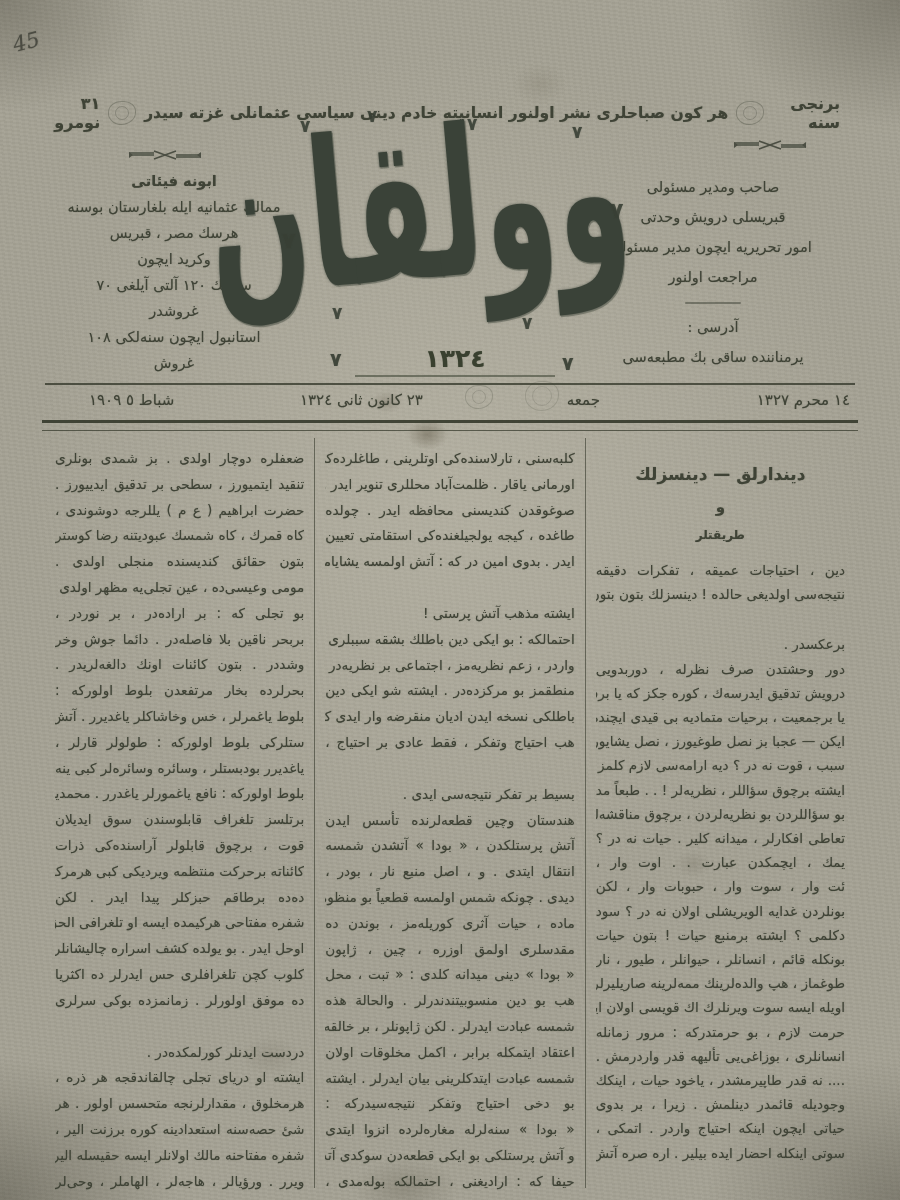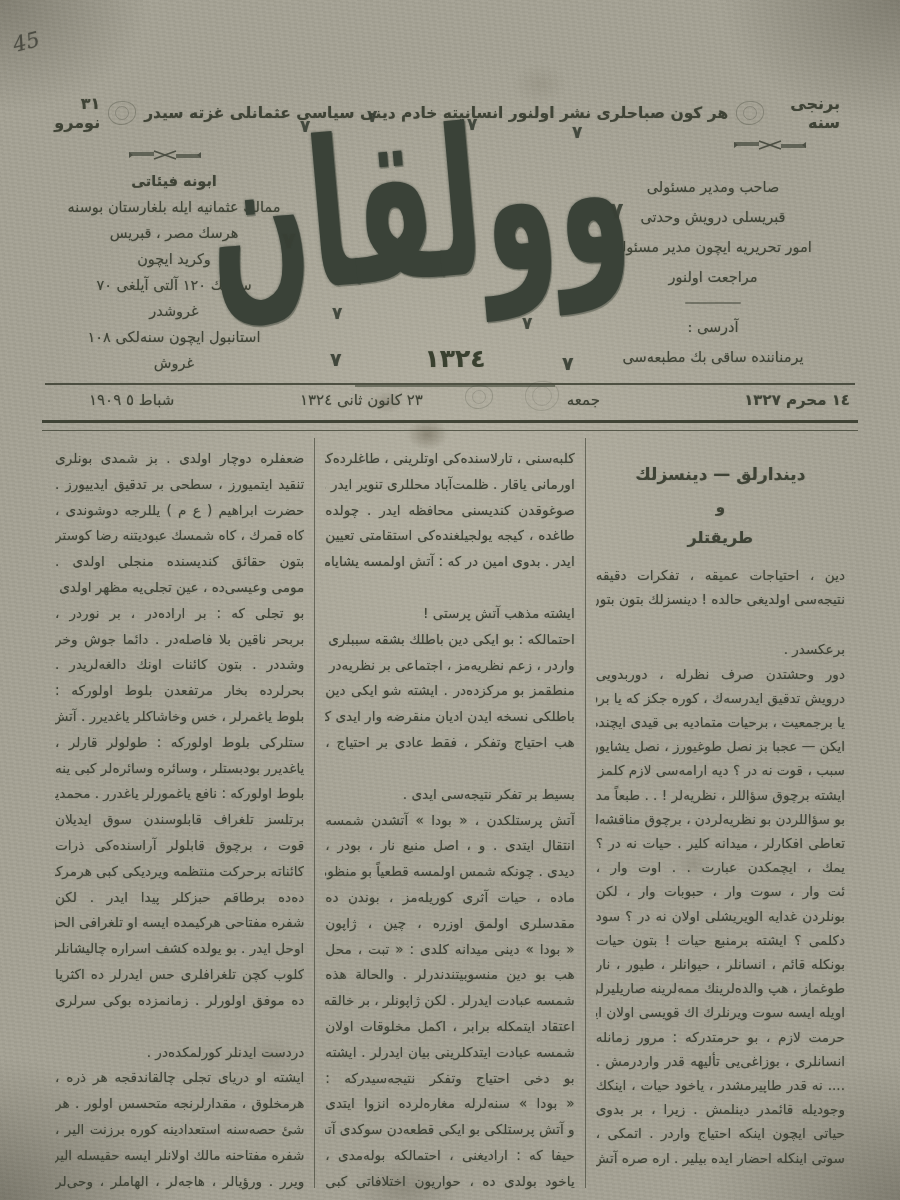--- a/index.html
+++ b/index.html
@@ -55,49 +55,49 @@
 
   
   .masthead{ position:absolute; left:272px; top:108px; width:360px; height:270px; }
   .mast-title{ position:absolute; right:6px; top:18px; width:100%; text-align:center;
     font-size:118px; font-weight:bold; color:#3a4238; letter-spacing:-4px;
     transform:rotate(-5deg) scaleY(1.72); transform-origin:50% 40%;
     text-shadow:0 0 2px rgba(52,60,50,.65), 1px 1px 0 rgba(52,60,50,.35); }
   .mast-mark{ position:absolute; font-size:17px; font-weight:bold; color:rgba(55,62,52,.8); }
   .mast-year{ position:absolute; left:355px; top:344px; width:200px; text-align:center;
     font-size:25px; font-weight:bold; letter-spacing:7px; color:#39402f;
-    border-bottom:2px solid rgba(57,64,47,.55); padding-bottom:12px; }
+    border-bottom:2px solid rgba(57,64,47,.55); padding-bottom:2px; }
   .year-mark{ position:absolute; top:348px; font-size:19px; font-weight:bold; color:rgba(55,62,52,.85); }
 
   
   .rule-top{ position:absolute; top:383px; left:45px; right:45px; height:2px;
     background:rgba(54,58,44,.8); }
   .rule-double{ position:absolute; top:420px; left:42px; right:42px; height:7px;
     border-top:3px solid rgba(50,54,40,.88); border-bottom:1.5px solid rgba(50,54,40,.7); }
 
   
   .dateline{ position:absolute; top:391px; left:45px; right:45px; height:26px; font-size:15px; }
   .dateline span{ position:absolute; white-space:nowrap; }
-  .d-hijri{ right:5px;font-weight:bold; } .d-weekday{ right:255px; } .d-rumi{ left:255px; } .d-greg{ left:10px;margin-left:34px; }
+  .d-hijri{ right:5px; } .d-weekday{ right:255px; } .d-rumi{ left:255px; } .d-greg{ left:10px;margin-left:34px; }
   .d-stamp1{ position:absolute; left:420px; top:-6px; opacity:.5; }
   .d-stamp2{ position:absolute; left:480px; top:-10px; opacity:.4; width:32px; height:28px; }
 
   
   .columns{ position:absolute; top:438px; left:45px; right:45px; height:750px;
     display:flex; direction:rtl; }
   .col{ flex:1 1 0; padding:8px 10px 0 10px; min-width:0; }
   .col + .col{ border-right:1.5px solid rgba(55,58,45,.62); }
   .tline{ font-size:13.6px; line-height:25.8px; white-space:nowrap; overflow:hidden;
     text-align:justify; text-align-last:justify; text-justify:inter-word; }
   .col1 .tline{ line-height:24.2px; }
   .tline.short{ text-align-last:right;margin-top:26px; }
   .headline{ text-align:center; font-weight:bold; font-size:17px; letter-spacing:1px;
     margin:18px 0 2px; }
   .head-conn{ text-align:center; font-size:15px; margin:14px 0 2px; font-weight:bold; }
-  .head-sub{ text-align:center; font-size:16px; font-weight:bold; margin:12px 0 16px; }
+  .head-sub{ text-align:center; font-size:12px; font-weight:bold; margin:12px 0 16px; }
 </style>
 </head>
 <body>
 
 <div class="page ink">
 
   <div class="pencil">45</div>
 
   <div class="header-line">
     <span>برنجى سنه</span>
@@ -206,20 +206,21 @@
           <div class="tline">صوغوقدن كنديسنى محافظه ايدر . چولده</div>
           <div class="tline">طاغده ، كيجه يولجيلغنده‌كى استقامتى تعيين</div>
           <div class="tline">ايدر . بدوى امين در كه : آتش اولمسه يشايامز ،</div>
           <div class="tline short">ايشته مذهب آتش پرستى !</div>
           <div class="tline">احتمالكه : بو ايكى دين باطلك بشقه سببلرى ده</div>
           <div class="tline">واردر ، زعم نظريه‌مز ، اجتماعى بر نظريه‌در .</div>
           <div class="tline">منطقمز بو مركزده‌در . ايشته شو ايكى دين</div>
           <div class="tline">باطلكى نسخه ايدن اديان منقرضه وار ايدى كه :</div>
           <div class="tline">هب احتياج وتفكر ، فقط عادى بر احتياج ،</div>
           <div class="tline short">بسيط بر تفكر نتيجه‌سى ايدى .</div>
+          <div class="tline">هندستان وچين قطعه‌لرنده تأسس ايدن</div>
           <div class="tline">آتش پرستلكدن ، « بودا » آتشدن شمسه</div>
           <div class="tline">انتقال ايتدى . و ، اصل منبع نار ، بودر ،</div>
           <div class="tline">ديدى . چونكه شمس اولمسه قطعياً بو منظومه ،</div>
           <div class="tline">ماده ، حيات آثرى كوريله‌مز ، بوندن ده</div>
           <div class="tline">مقدسلرى اولمق اوزره ، چين ، ژاپون</div>
           <div class="tline">« بودا » دينى ميدانه كلدى : « تبت ، محل</div>
           <div class="tline">هب بو دين منسوبيتندندرلر . والحالة هذه</div>
           <div class="tline">شمسه عبادت ايدرلر . لكن ژاپونلر ، بر خالقه</div>
           <div class="tline">اعتقاد ايتمكله برابر ، اكمل مخلوقات اولان</div>
           <div class="tline">شمسه عبادت ايتدكلرينى بيان ايدرلر . ايشته</div>

